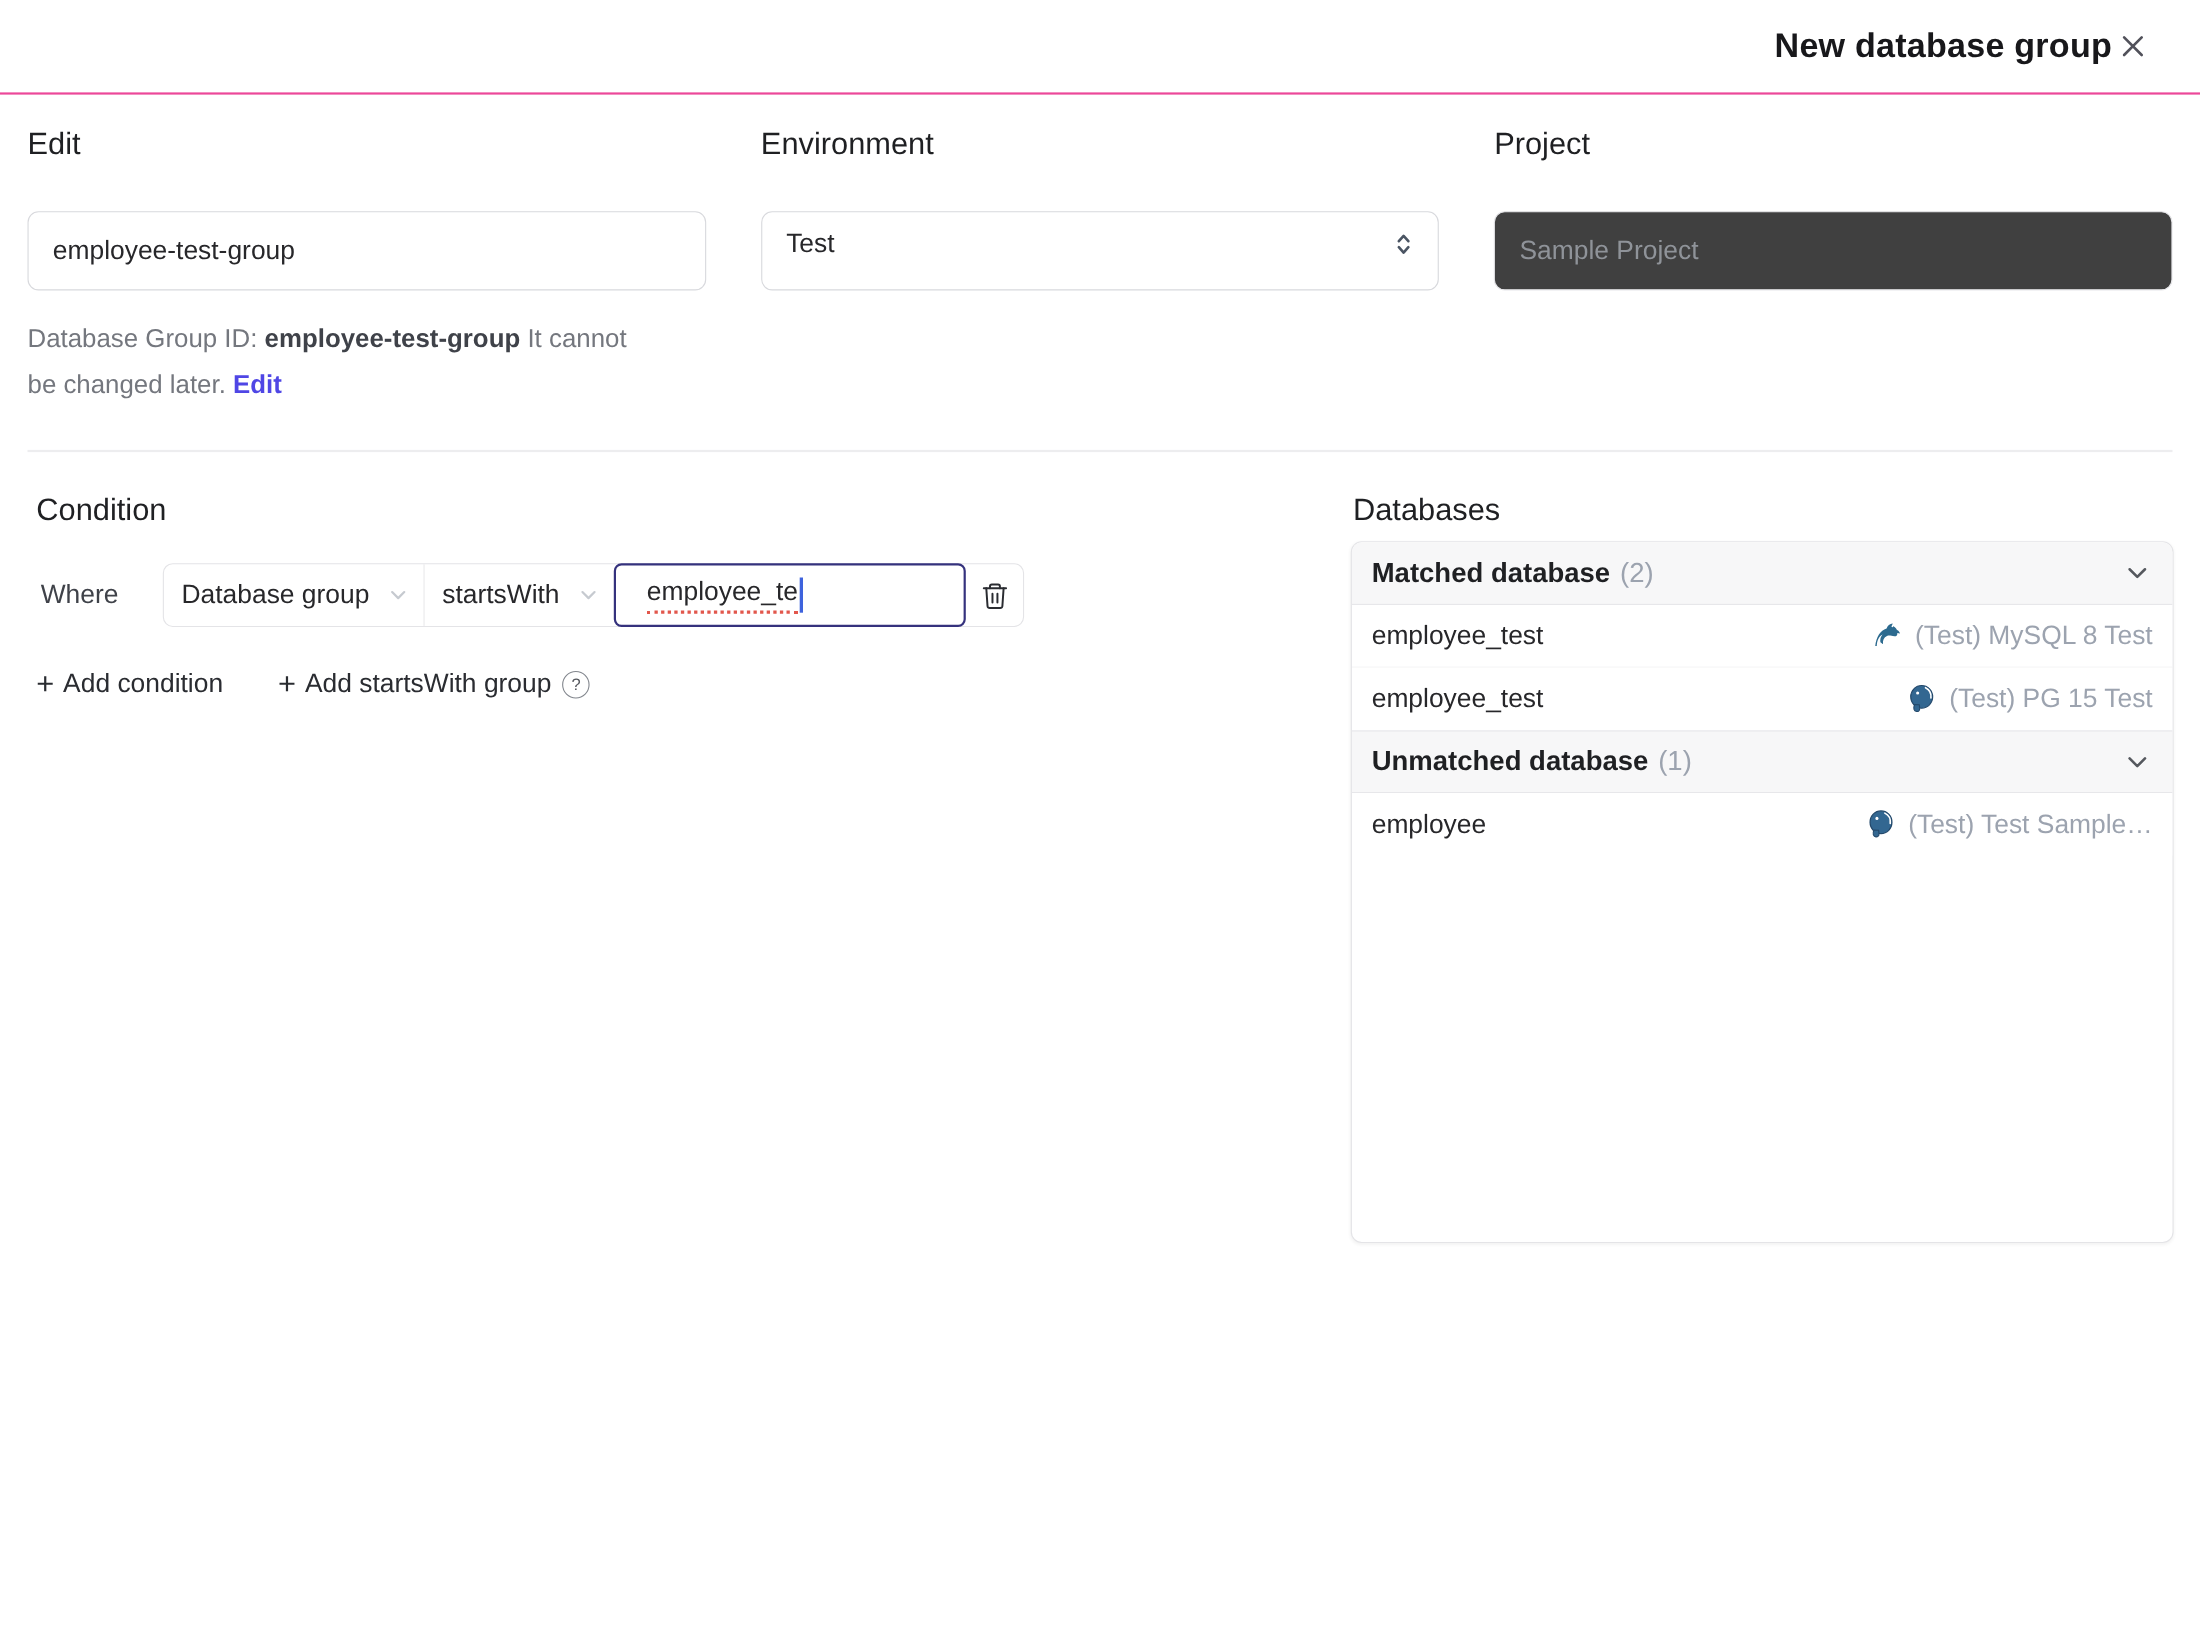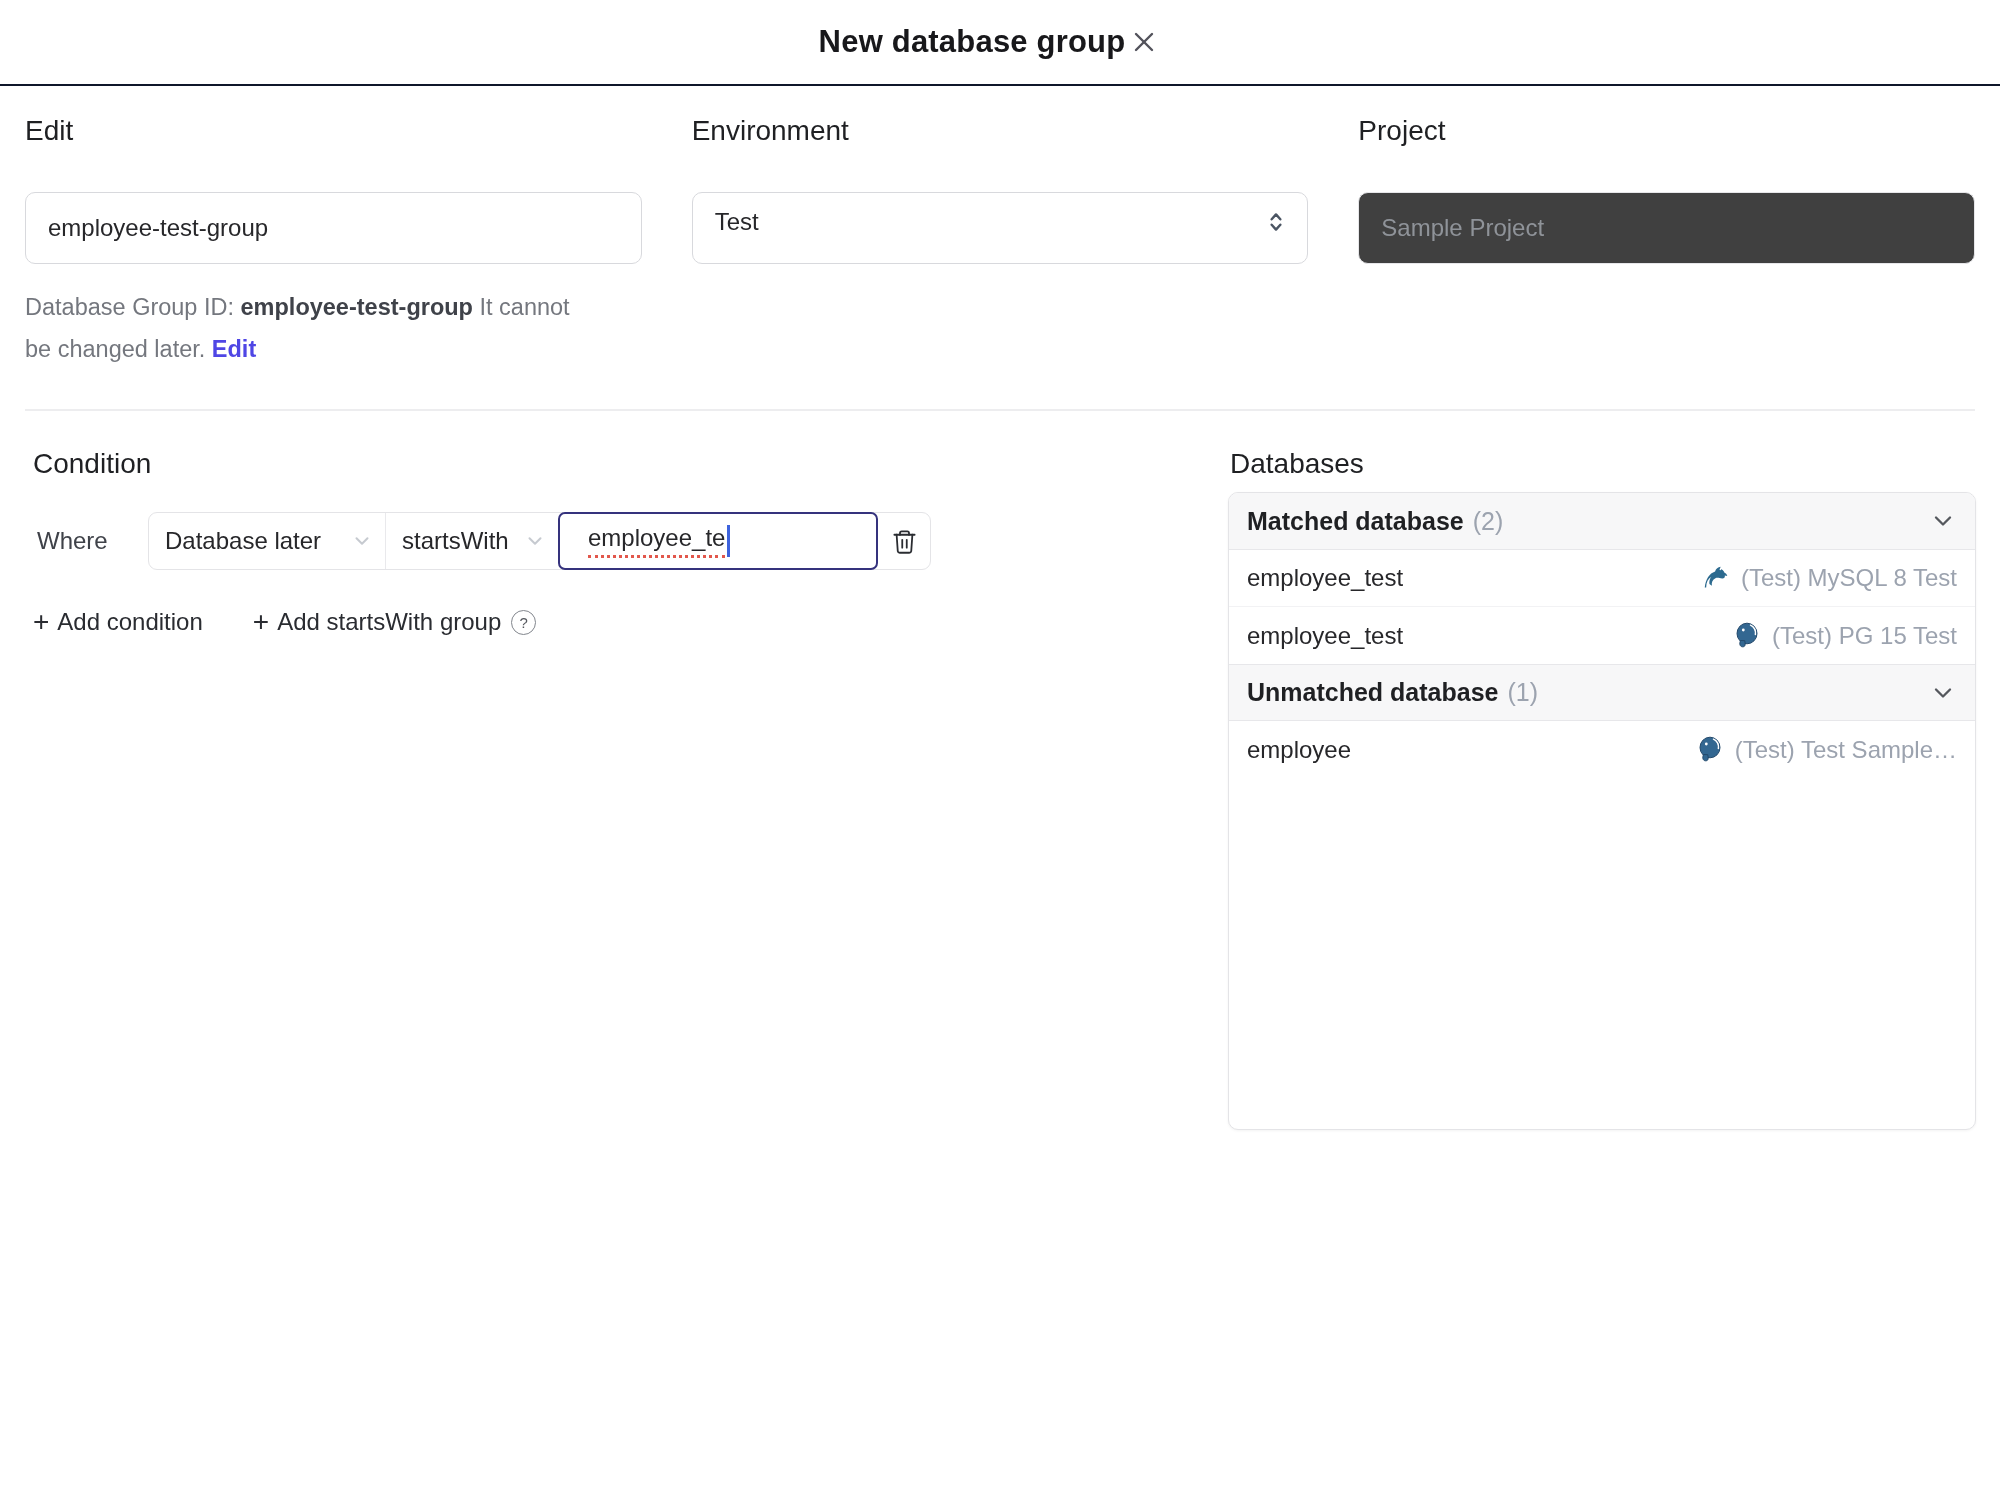--- a/index.html
+++ b/index.html
@@ -2,22 +2,22 @@
 <html><head>
 <meta charset="utf-8">
 <style>
   * { margin:0; padding:0; box-sizing:border-box; }
   html,body { width:2000px; height:1500px; background:#ffffff;
     font-family:"Liberation Sans", sans-serif; color:#27272a; overflow:hidden; }
   body { position:relative; }
 
   
   .dlg-header { position:absolute; top:0; left:0; width:2000px; height:86px;
-    border-bottom:2px solid #0f172a; display:flex; align-items:center;
-    justify-content:center; padding:0 42px 0 24px; background:#fff; }
+    border-bottom:2px solid #ec4899; display:flex; align-items:center;
+    justify-content:flex-end; padding:0 42px 0 24px; background:#fff; }
   .dlg-title { font-size:31px; font-weight:600; color:#18181b; letter-spacing:.2px; }
   .close-btn { width:38px; height:38px; display:flex; align-items:center; justify-content:center;
     cursor:pointer; background:none; border:none; }
 
   
   .form-row { position:absolute; left:25px; right:25px; top:114px; display:flex; gap:50px; }
   .field-col { flex:1; min-width:0; }
   .field-label { font-size:28px; font-weight:500; color:#1f2023; line-height:34px;
     margin-bottom:44px; display:block; }
   .text-input { width:100%; height:72px; border:1.5px solid #d8d9dd; border-radius:10px;
@@ -132,21 +132,21 @@
 <div class="divider"></div>
 
 <div class="cond-col">
   <div class="section-heading">Condition</div>
 
   <div class="cond-row">
     <span class="where-label">Where</span>
 
     <div class="cond-group">
       <div class="cond-select field">
-        <span>Database later</span>
+        <span>Database group</span>
         <span>
           <svg width="22" height="22" viewBox="0 0 24 24" fill="none" stroke="#c6cad0" stroke-width="2.2" stroke-linecap="round" stroke-linejoin="round">
             <polyline points="6,9 12,15 18,9"></polyline>
           </svg>
         </span>
       </div>
 
       <div class="cond-select operator">
         <span>startsWith</span>
         <span>

